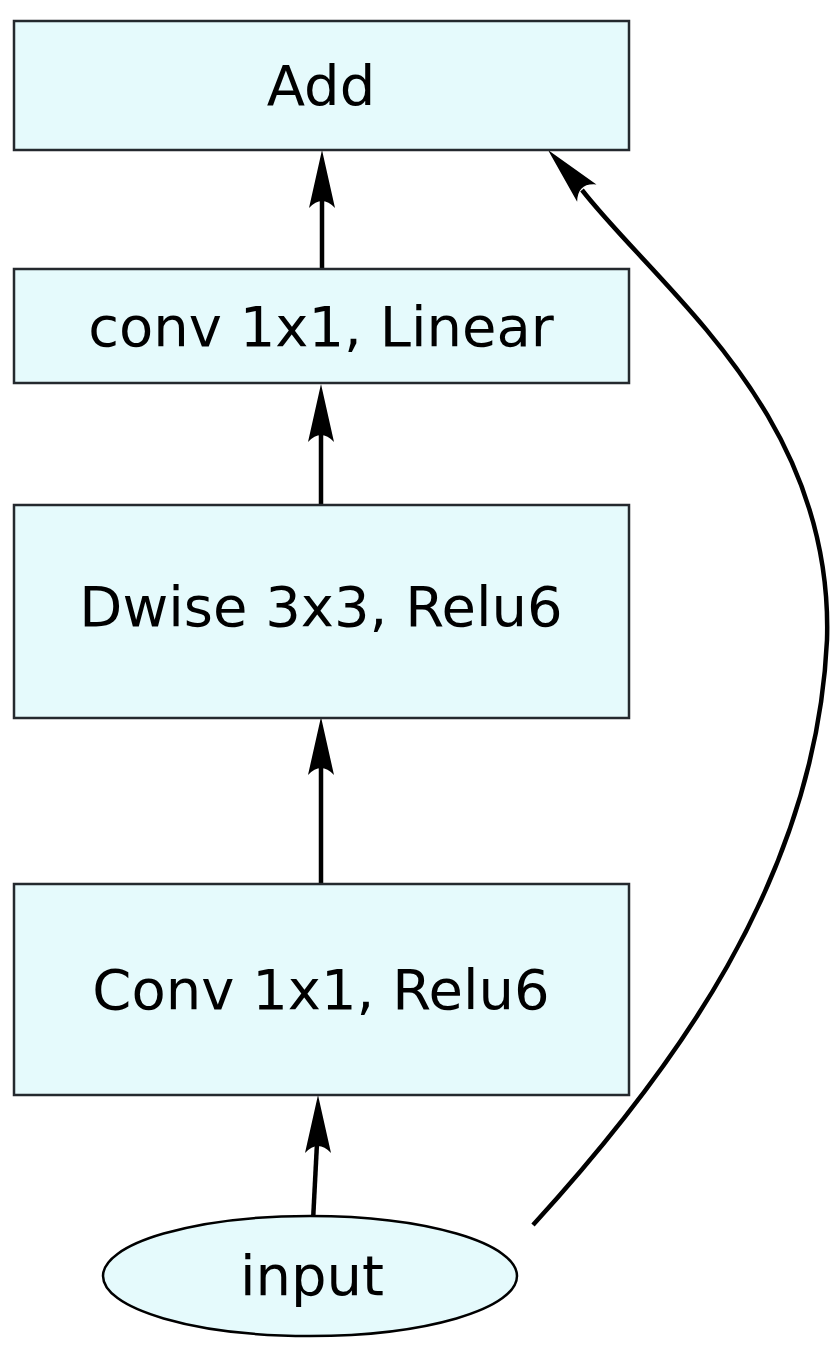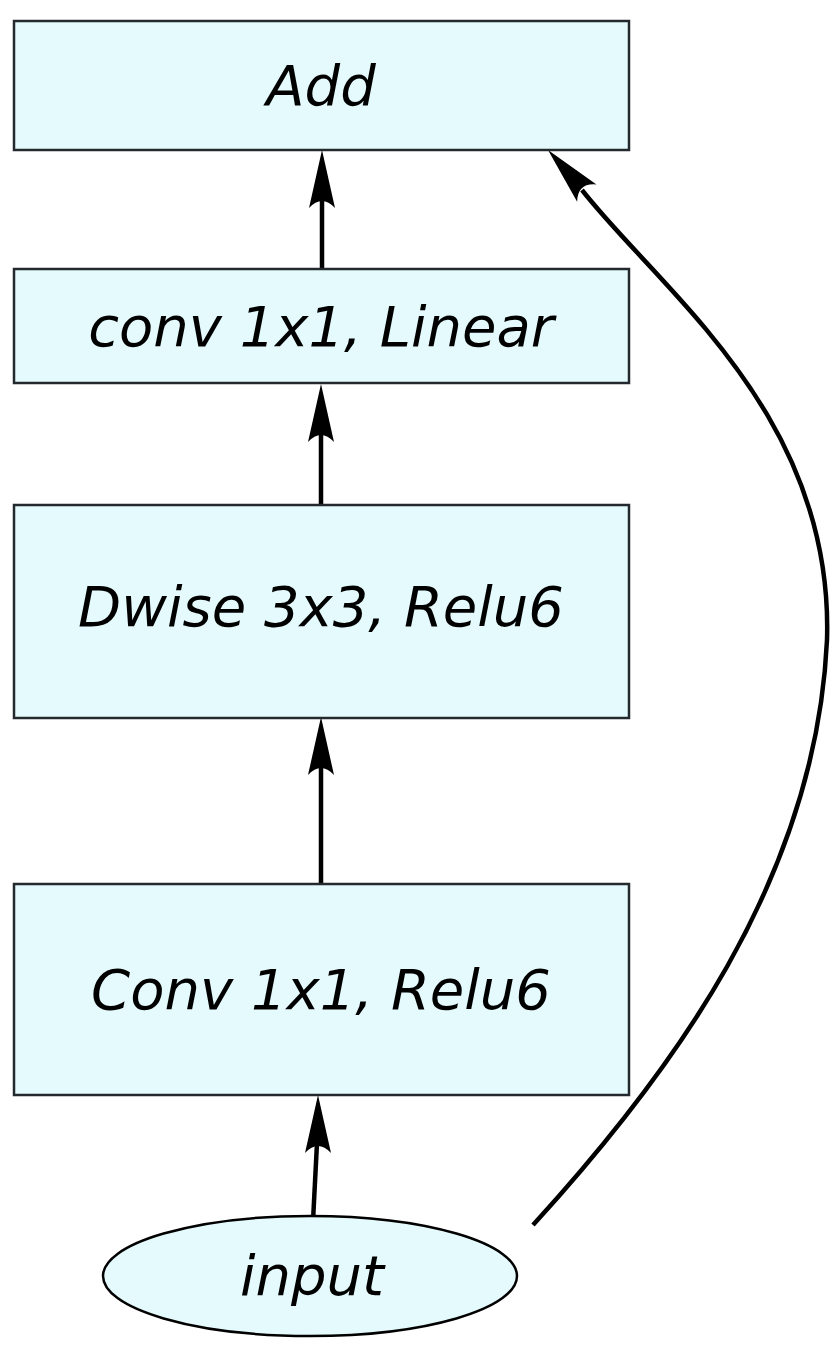--- a/index.html
+++ b/index.html
@@ -6,21 +6,20 @@
     margin: 0;
     padding: 0;
     background: #ffffff;
     width: 838px;
     height: 1352px;
     overflow: hidden;
   }
   .canvas-wrap {
     width: 746px;
     height: 1352px;
-    font-style: italic;
   }
   svg {
     display: block;
   }
   svg text {
     font-family: "DejaVu Sans", "Liberation Sans", sans-serif;
     font-size: 56px;
     fill: #000000;
     text-anchor: middle;
   }

